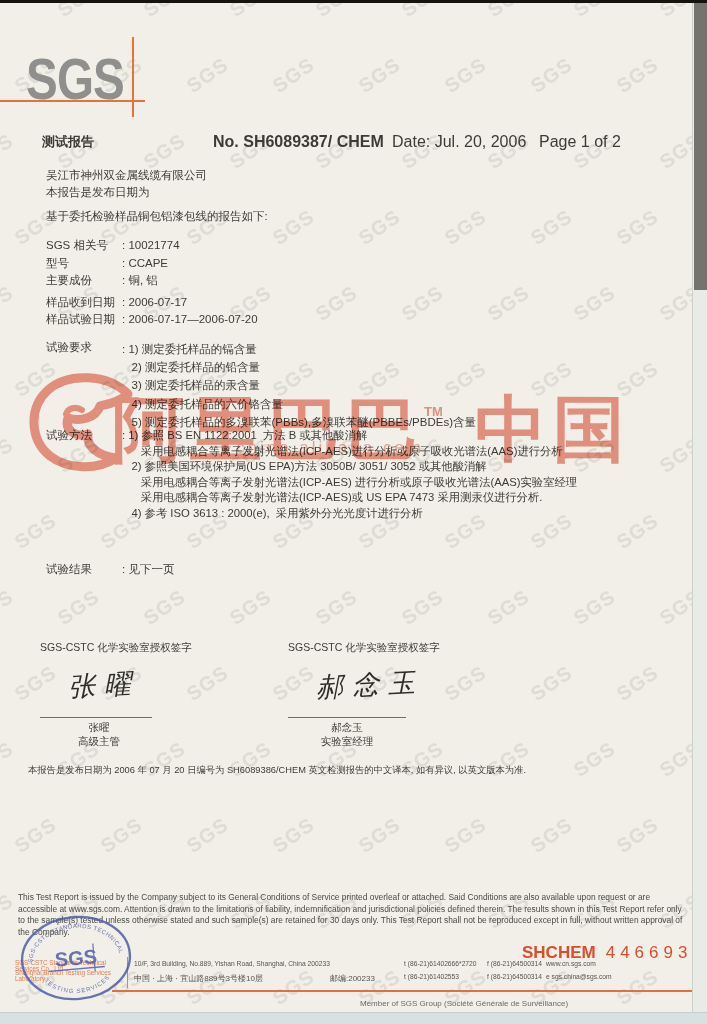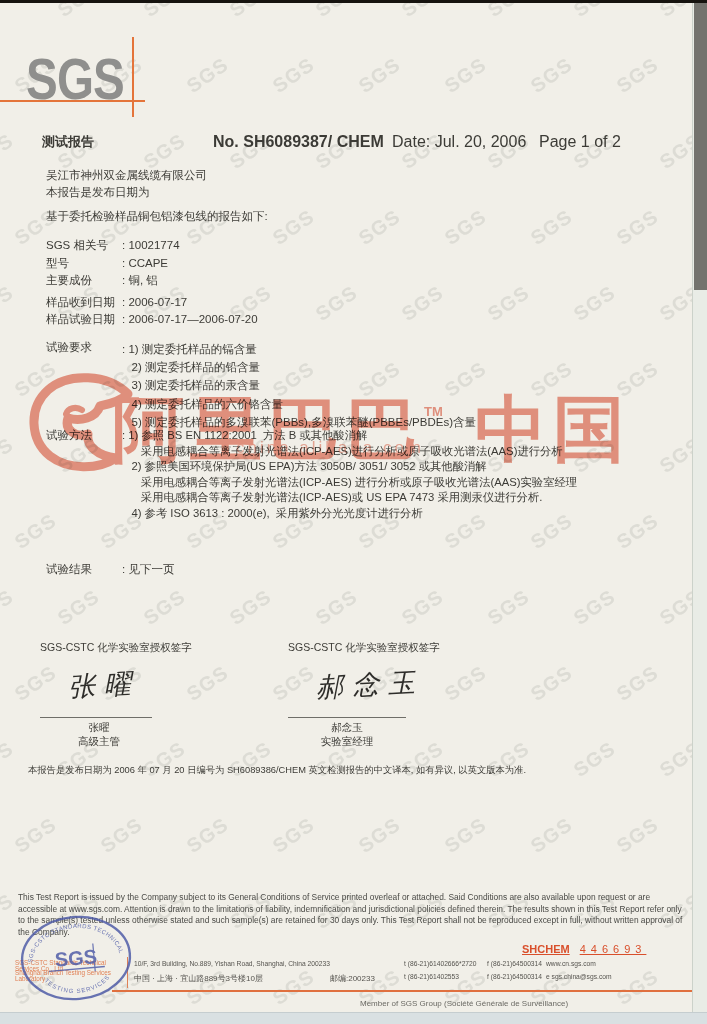--- a/index.html
+++ b/index.html
@@ -68,21 +68,21 @@
             letter-spacing:6px;line-height:92px;white-space:nowrap;}
   .ali-tm{font-size:13px;font-weight:bold;vertical-align:38px;letter-spacing:0;}
   .ali-cn{margin-left:32px;}
   .ali-url{position:absolute;left:212px;top:72px;font-size:17px;letter-spacing:3px;opacity:.8;}
   
   .note{left:28px;top:764px;width:655px;font-size:9.3px;z-index:3;}
   .legal{left:18px;top:892px;width:672px;font-size:8.4px;line-height:1.38;color:#4a4a46;z-index:3;}
   
   .stamp{left:20px;top:915px;width:112px;height:86px;z-index:8;opacity:.82;transform:rotate(-5deg);}
   
-  .serial{left:522px;top:943px;z-index:4;color:#d94f2b;font-size:11px;font-weight:bold;text-decoration:underline;}
+  .serial{left:522px;top:943px;z-index:4;color:#d94f2b;font-size:17px;font-weight:bold;}
   .serial-digits{margin-left:10px;letter-spacing:5px;font-weight:500;}
   .f-co{width:112px;color:#e08055;font-size:6.3px;z-index:4;line-height:1;}
   .f-co1{left:15px;top:960px;}
   .f-co2{left:15px;top:970px;}
   .f-divider{left:127px;top:957px;width:1px;height:31px;background:#e08055;z-index:4;}
   .f-item{font-size:6.7px;color:#55534e;z-index:4;white-space:nowrap;}
   .f-cjk{font-size:8px;}
   .r1{top:960px;} .r2{top:973px;}
   .c-addr{left:134px;} .c-post{left:330px;} .c-tel{left:404px;} .c-fax{left:487px;} .c-net{left:546px;}
   .f-rule{left:112px;top:990px;width:587px;height:2px;background:#e0703f;z-index:4;}

